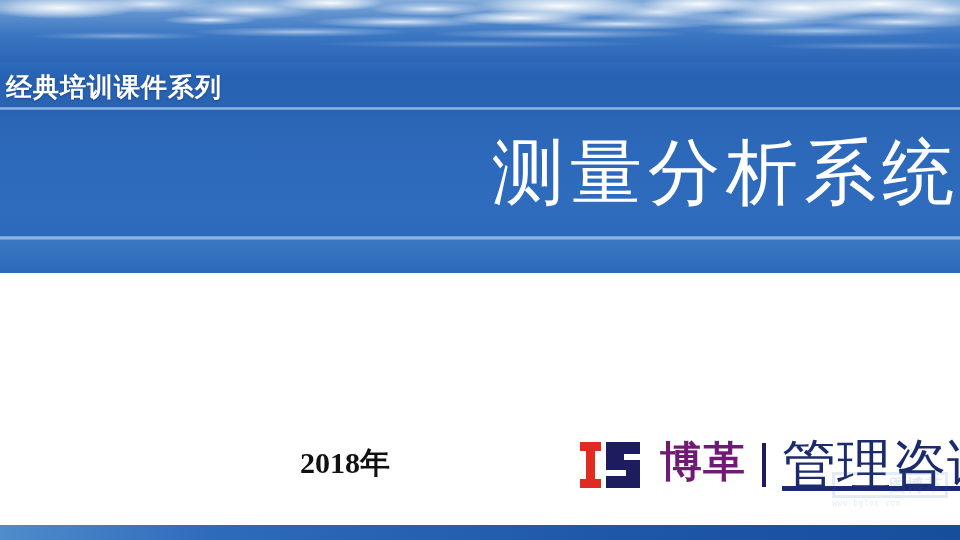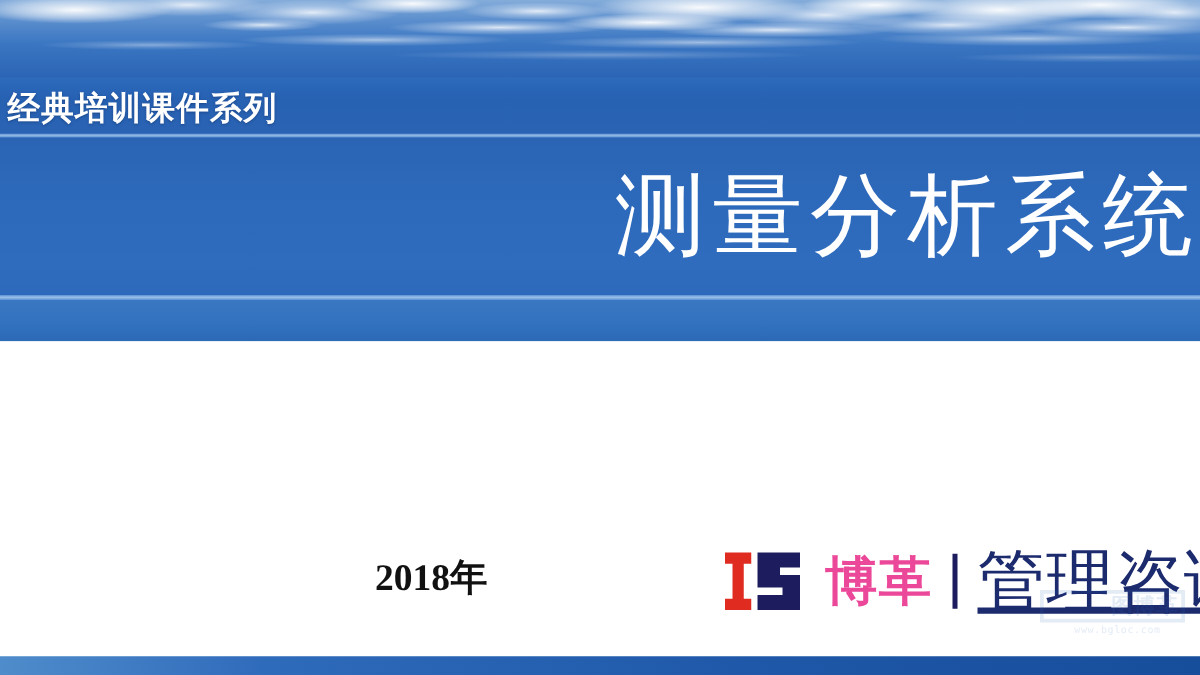--- a/index.html
+++ b/index.html
@@ -146,26 +146,26 @@
     align-items: center;
     gap: 0px;
   }
   .logo-mark {
     width: 68px;
     height: 50px;
     margin-right: 14px;
     flex: 0 0 auto;
   }
   .logo-word {
-    font-family: Liberation Sans, sans-serif;
+    font-family: Liberation Mono, monospace;
     font-size: 42px;
     font-weight: 700;
     line-height: 50px;
     letter-spacing: 1px;
-    color: #ec4899;
+    color: #701a75;
     white-space: nowrap;
   }
   .logo-divider {
     width: 4px;
     height: 44px;
     background: #1c1c5e;
     margin: 0 16px;
     flex: 0 0 auto;
   }
   .logo-sub {
@@ -201,21 +201,20 @@
     color: #2f6bbb;
     text-align: right;
     line-height: 20px;
     padding-right: 2px;
     letter-spacing: 1px;
   }
   .wm-url {
     font-family: "DejaVu Sans Mono", monospace;
     font-size: 8px;
     color: #2f6bbb;
-    text-align: center;
     letter-spacing: .5px;
     margin-top: 1px;
   }
 
   
   .bottom-bar {
     position: absolute;
     left: 0;
     top: 525px;
     width: 960px;

